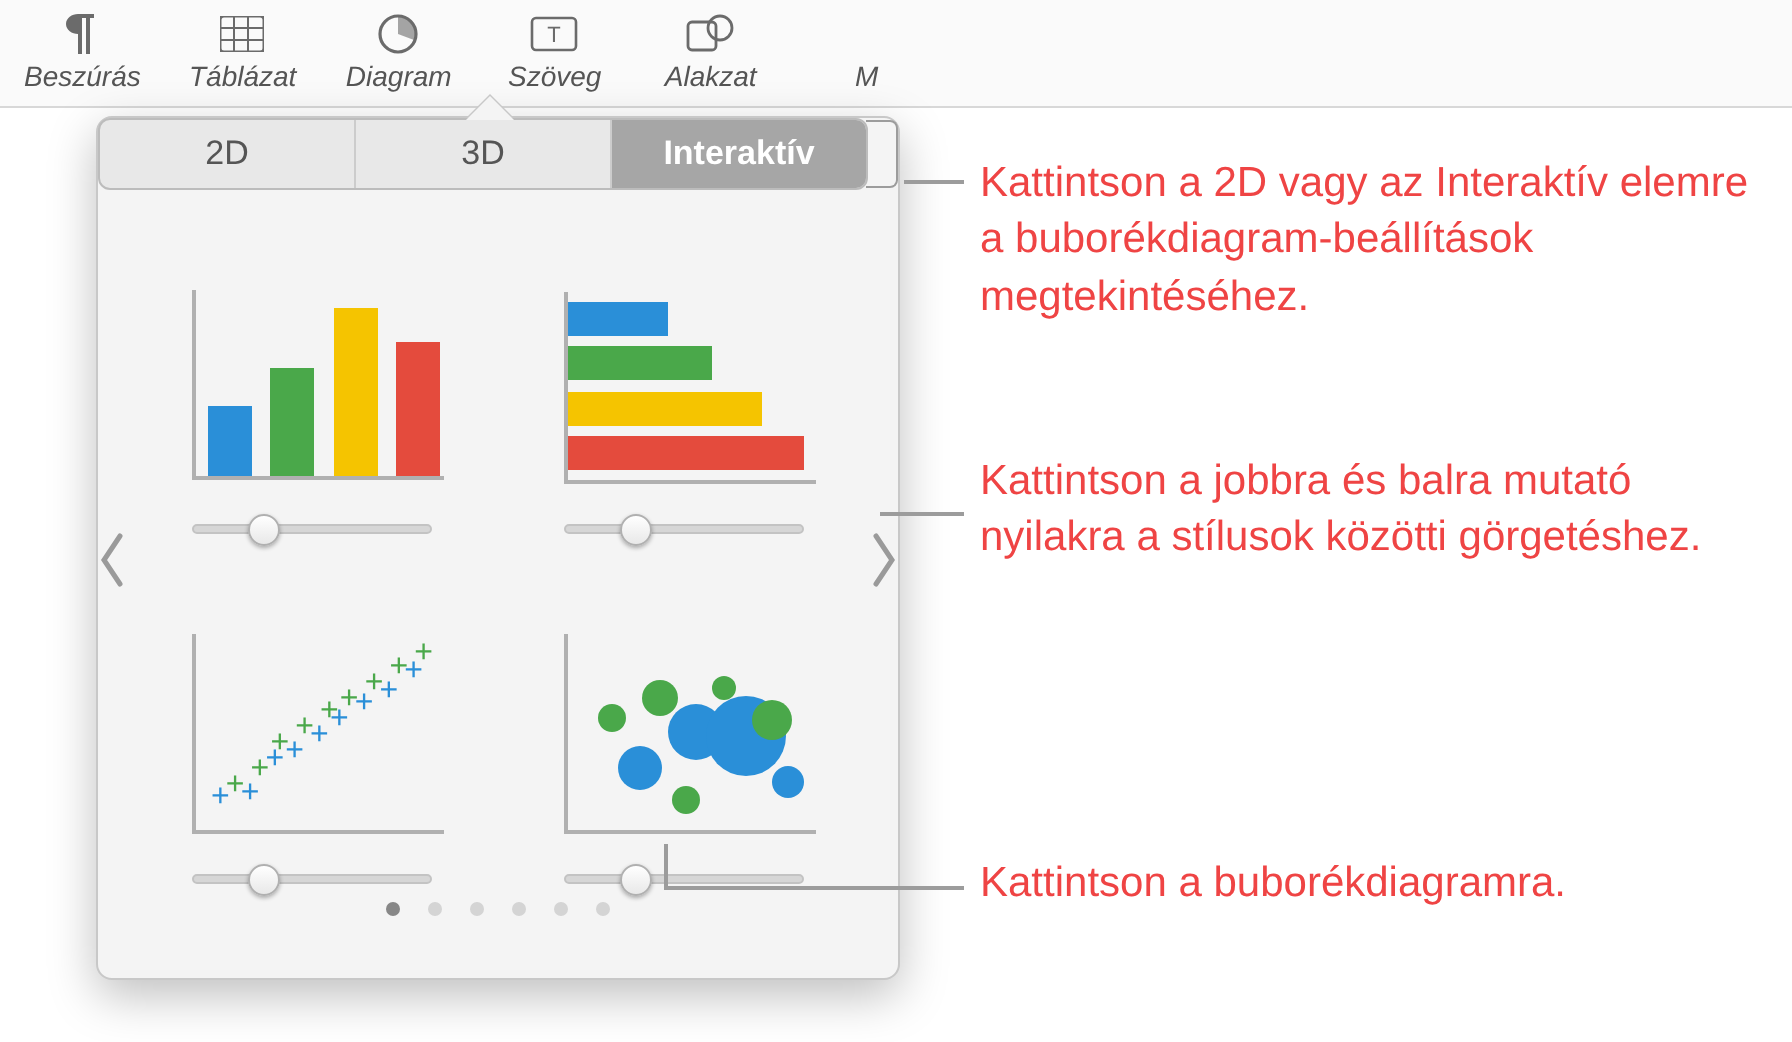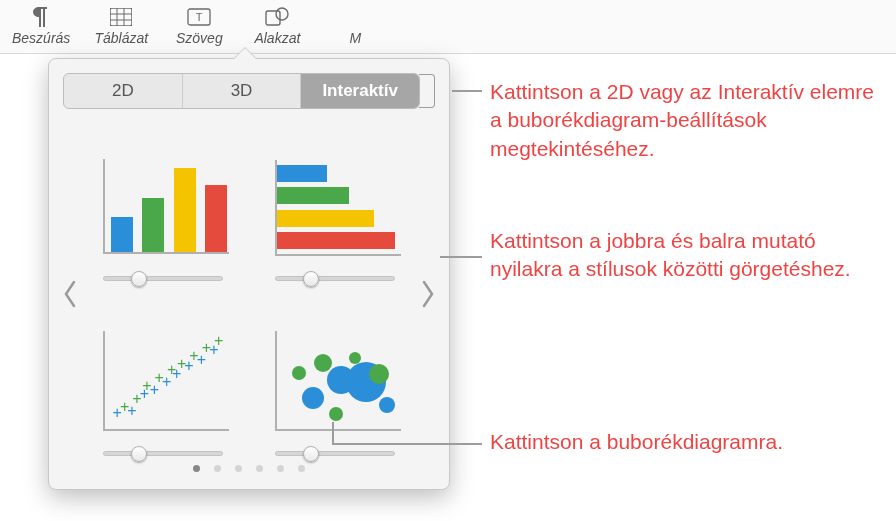--- a/index.html
+++ b/index.html
@@ -43,21 +43,21 @@
     .popover {
       position: absolute;
       top: 58px;
       left: 48px;
       width: 402px;
       height: 432px;
       background: #f4f4f4;
       border: 1px solid #c8c8c8;
       border-radius: 8px;
       box-shadow: 0 8px 24px rgba(0,0,0,0.25);
-      padding: 14px;
+      padding: 0;
     }
     .popover::before {
       content: '';
       position: absolute;
       top: -11px;
       left: 184px;
       width: 0; height: 0;
       border-left: 12px solid transparent;
       border-right: 12px solid transparent;
       border-bottom: 12px solid #f4f4f4;
@@ -252,20 +252,29 @@
     <span class="toolbar-icon">
       <svg width="22" height="18" viewBox="0 0 22 18">
           <rect x="0" y="0" width="22" height="18" rx="2" fill="none" stroke="#6b6b6b" stroke-width="1.5"></rect>
           <line x1="0" y1="6" x2="22" y2="6" stroke="#6b6b6b"></line>
           <line x1="0" y1="12" x2="22" y2="12" stroke="#6b6b6b"></line>
           <line x1="7" y1="0" x2="7" y2="18" stroke="#6b6b6b"></line>
           <line x1="14" y1="0" x2="14" y2="18" stroke="#6b6b6b"></line>
         </svg>
     </span>
     <span class="toolbar-label">Táblázat</span>
+  </div>
+  <div class="toolbar-item active">
+    <span class="toolbar-icon">
+      <svg width="22" height="22" viewBox="0 0 22 22">
+          <circle cx="11" cy="11" r="9" fill="none" stroke="#6b6b6b" stroke-width="1.6"></circle>
+          <path d="M11 11 L11 2 A9 9 0 0 1 19 14 Z" fill="#6b6b6b" opacity="0.6"></path>
+        </svg>
+    </span>
+    <span class="toolbar-label">Diagram</span>
   </div>
   <div class="toolbar-item">
     <span class="toolbar-icon">
       <svg width="24" height="18" viewBox="0 0 24 18">
           <rect x="1" y="1" width="22" height="16" rx="2" fill="none" stroke="#6b6b6b" stroke-width="1.3"></rect>
           <text x="12" y="13" font-size="11" text-anchor="middle" fill="#6b6b6b">T</text>
         </svg>
     </span>
     <span class="toolbar-label">Szöveg</span>
   </div>

